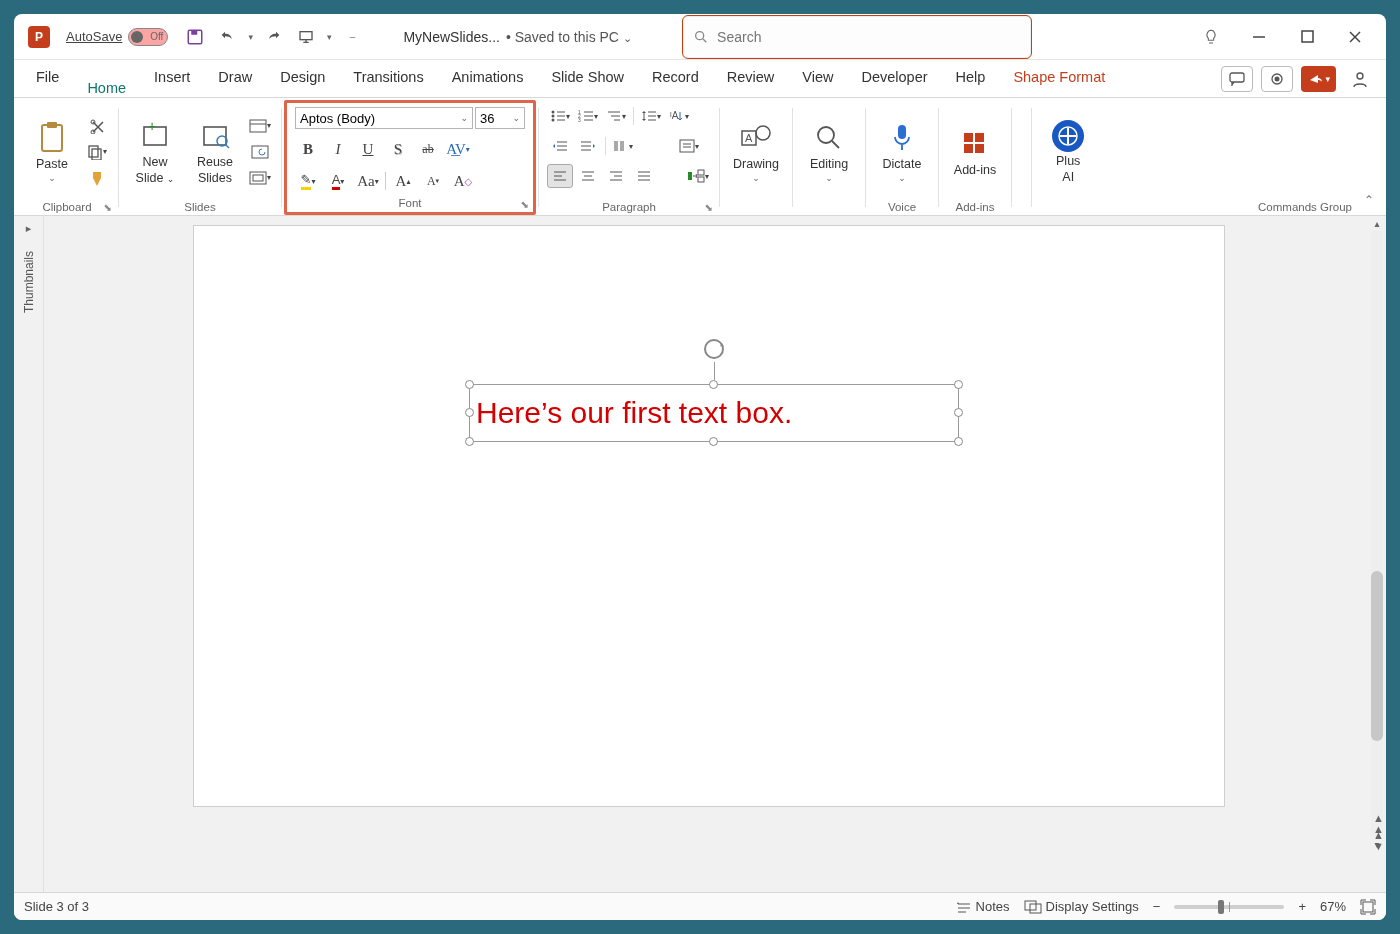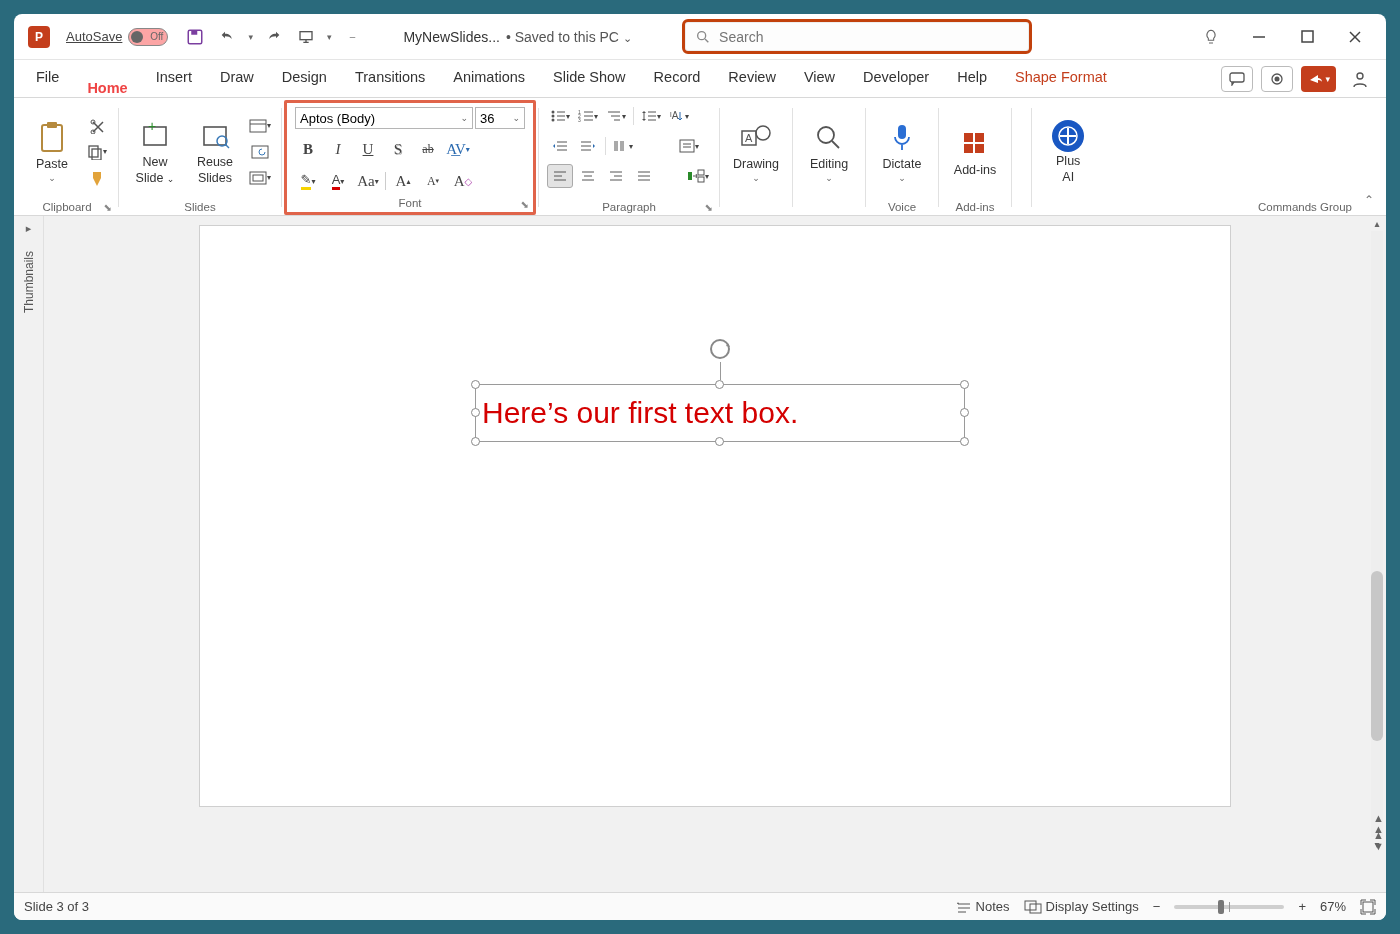--- a/index.html
+++ b/index.html
@@ -10,29 +10,29 @@
   .titlebar { height: 46px; display: flex; align-items: center; padding: 0 8px; gap: 10px; border-bottom: 1px solid #e5e5e5; }
   .ppt-logo { width: 22px; height: 22px; background: #c43e1c; border-radius: 4px; display: flex; align-items: center; justify-content: center; color: #fff; font-weight: 700; font-size: 12px; margin: 0 6px; }
   .autosave { display: flex; align-items: center; gap: 6px; font-size: 13px; color: #444; text-decoration: underline; }
   .switch { width: 40px; height: 18px; border: 1px solid #888; border-radius: 10px; display: flex; align-items: center; position: relative; background: #fca5a5; padding: 0 2px; }
   .switch .knob { width: 12px; height: 12px; background: #666; border-radius: 50%; }
   .switch .lbl { position: absolute; right: 4px; font-size: 10px; color: #666; }
   .qat { display: flex; align-items: center; gap: 10px; margin-left: 6px; }
   .qat .btn { width: 22px; height: 22px; display: flex; align-items: center; justify-content: center; color: #555; }
   .doc-title { margin-left: 30px; display: flex; align-items: center; gap: 6px; font-size: 14px; color: #333; }
   .doc-title .saved { color: #555; }
-  .searchbox { flex: 0 0 350px; margin-left: 40px; height: 35px; border: 3px solid #c2410c; border-radius: 6px; display: flex; align-items: center; padding: 0 10px; gap: 8px; color: #777; background: #fdfdfd; box-shadow: inset 0 0 0 1px #eee; }
+  .searchbox { flex: 0 0 350px; margin-left: 40px; height: 44px; border: 1px solid #c2410c; border-radius: 6px; display: flex; align-items: center; padding: 0 10px; gap: 8px; color: #777; background: #fdfdfd; box-shadow: inset 0 0 0 1px #eee; }
   .searchbox input { border: none; outline: none; flex: 1; font-size: 14px; color: #333; background: transparent; }
   .titlebar-right { margin-left: auto; display: flex; align-items: center; gap: 18px; padding-right: 8px; }
   .titlebar-right .winbtn { width: 30px; height: 30px; display: flex; align-items: center; justify-content: center; color: #555; }
 
   
   .ribbon-tabs { height: 38px; display: flex; align-items: center; padding: 0 10px; gap: 4px; border-bottom: 1px solid #d8d8d8; }
   .tab { padding: 6px 12px; font-size: 14.5px; color: #333; cursor: pointer; border-bottom: 3px solid transparent; }
-  .tab.active { color: #ef4444; border-bottom-color: #bf3a14; font-weight: 700; margin-top: 21px; }
+  .tab.active { color: #0f766e; border-bottom-color: #bf3a14; font-weight: 400; margin-top: 21px; }
   .tab.context { color: #c43e1c; }
   .ribbon-tabs .rt-right { margin-left: auto; display: flex; align-items: center; gap: 8px; }
   .pillbtn { height: 26px; min-width: 32px; border: 1px solid #bbb; border-radius: 4px; display: flex; align-items: center; justify-content: center; padding: 0 6px; }
   .sharebtn { background: #c43e1c; color: #fff; border: none; }
 
   
   .ribbon { height: 118px; display: flex; align-items: stretch; background: #fff; border-bottom: 1px solid #d8d8d8; padding: 2px 4px 0 4px; }
   .group { display: flex; flex-direction: column; align-items: center; padding: 4px 6px 2px; position: relative; }
   .group .group-body { flex: 1; display: flex; align-items: center; gap: 4px; }
   .group .group-label { font-size: 11.5px; color: #666; margin-top: 2px; display: flex; align-items: center; gap: 4px; width: 100%; justify-content: center; }
@@ -63,21 +63,21 @@
   .plus-ai svg { fill: #fff; }
 
   .collapse-caret { position: absolute; right: 8px; bottom: 8px; color: #777; font-size: 12px; }
 
   
   .workspace { flex: 1; display: flex; background: #f1f1f1; position: relative; }
   .thumbpane { width: 30px; background: #f1f1f1; border-right: 1px solid #e0e0e0; display: flex; flex-direction: column; align-items: center; padding-top: 6px; gap: 10px; }
   .thumbpane .expand { font-size: 11px; color: #666; }
   .thumbpane .vlabel { writing-mode: vertical-rl; transform: rotate(180deg); font-size: 12px; color: #555; margin-top: 6px; }
   .canvas-wrap { flex: 1; position: relative; overflow: hidden; }
-  .slide { position: absolute; left: 156px; top: 10px; width: 1030px; height: 580px; background: #fff; box-shadow: 0 0 0 1px #cfcfcf; }
+  .slide { position: absolute; left: 150px; top: 10px; width: 1030px; height: 580px; background: #fff; box-shadow: 0 0 0 1px #cfcfcf; }
   .textbox { position: absolute; left: 275px; top: 158px; width: 490px; height: 58px; border: 1px solid #9a9a9a; display: flex; align-items: center; padding: 0 6px; }
   .textbox .txt { color: #d40000; font-size: 30px; }
   .handle { width: 9px; height: 9px; background: #fff; border: 1px solid #888; border-radius: 50%; position: absolute; }
   .h-nw { left: -5px; top: -5px; } .h-n { left: 50%; top: -5px; margin-left: -5px; } .h-ne { right: -5px; top: -5px; }
   .h-w { left: -5px; top: 50%; margin-top: -5px; } .h-e { right: -5px; top: 50%; margin-top: -5px; }
   .h-sw { left: -5px; bottom: -5px; } .h-s { left: 50%; bottom: -5px; margin-left: -5px; } .h-se { right: -5px; bottom: -5px; }
   .rotate { position: absolute; left: 50%; top: -50px; margin-left: -14px; color: #777; }
   .rotate-line { position: absolute; left: 50%; top: -23px; width: 1px; height: 18px; background: #999; }
 
   .vscroll { position: absolute; right: 2px; top: 0; bottom: 40px; width: 14px; display: flex; flex-direction: column; align-items: center; }

